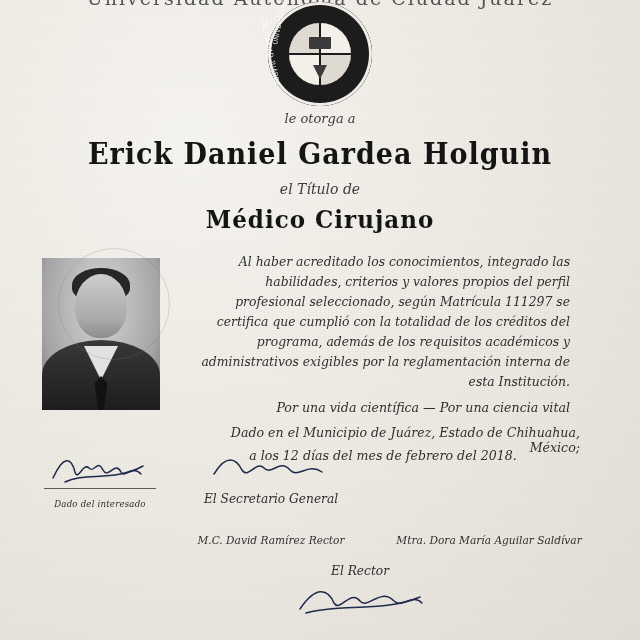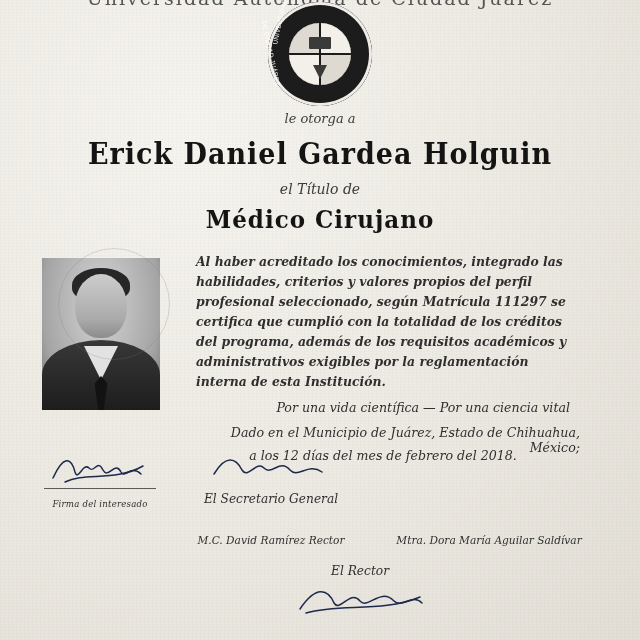--- a/index.html
+++ b/index.html
@@ -165,27 +165,26 @@
     margin-top: 8px;
     transform: scaleY(1.08);
   }
 
   
   .paragraph {
     position: absolute;
     left: 196px;
     top: 252px;
     width: 374px;
-    text-align: left;
+    text-align: right;
     font-family: "DejaVu Serif", serif;
     font-style: italic;
     font-size: 12.4px;
     line-height: 20px;
     color: #2f2f2f;
-    font-weight: bold;
   }
   .motto {
     position: absolute;
     left: 196px;
     top: 400px;
     width: 374px;
     text-align: right;
     font-family: "DejaVu Serif", serif;
     font-style: italic;
     font-size: 12.6px;
@@ -376,21 +375,21 @@
   <div class="date-line">a los 12 días del mes de febrero del 2018.</div>
 
   <div class="sig sig-interesado">
     <span class="scribble">
       <svg class="ink" width="110" height="34" viewBox="0 0 110 34" aria-hidden="true">
         <path d="M8 26 C18 4, 26 4, 30 20 C33 30, 38 10, 44 16 C50 22, 52 6, 58 18 C63 28, 70 8, 76 20 C80 27, 86 12, 96 22"></path>
         <path d="M20 30 C40 20, 70 30, 98 14"></path>
       </svg>
     </span>
     <span class="rule"></span>
-    <span class="role cap">Firma del interesado</span>
+    <span class="role cap">Dado del interesado</span>
   </div>
 
   <div class="sig sig-secretario">
     <span class="scribble">
       <svg class="ink" width="150" height="30" viewBox="0 0 150 30" aria-hidden="true">
         <path d="M18 22 C30 2, 40 6, 46 18 C52 28, 60 8, 68 16 C76 24, 84 6, 94 18 C102 27, 112 10, 126 20"></path>
       </svg>
     </span>
     <span class="role">El Secretario General</span>
   </div>

